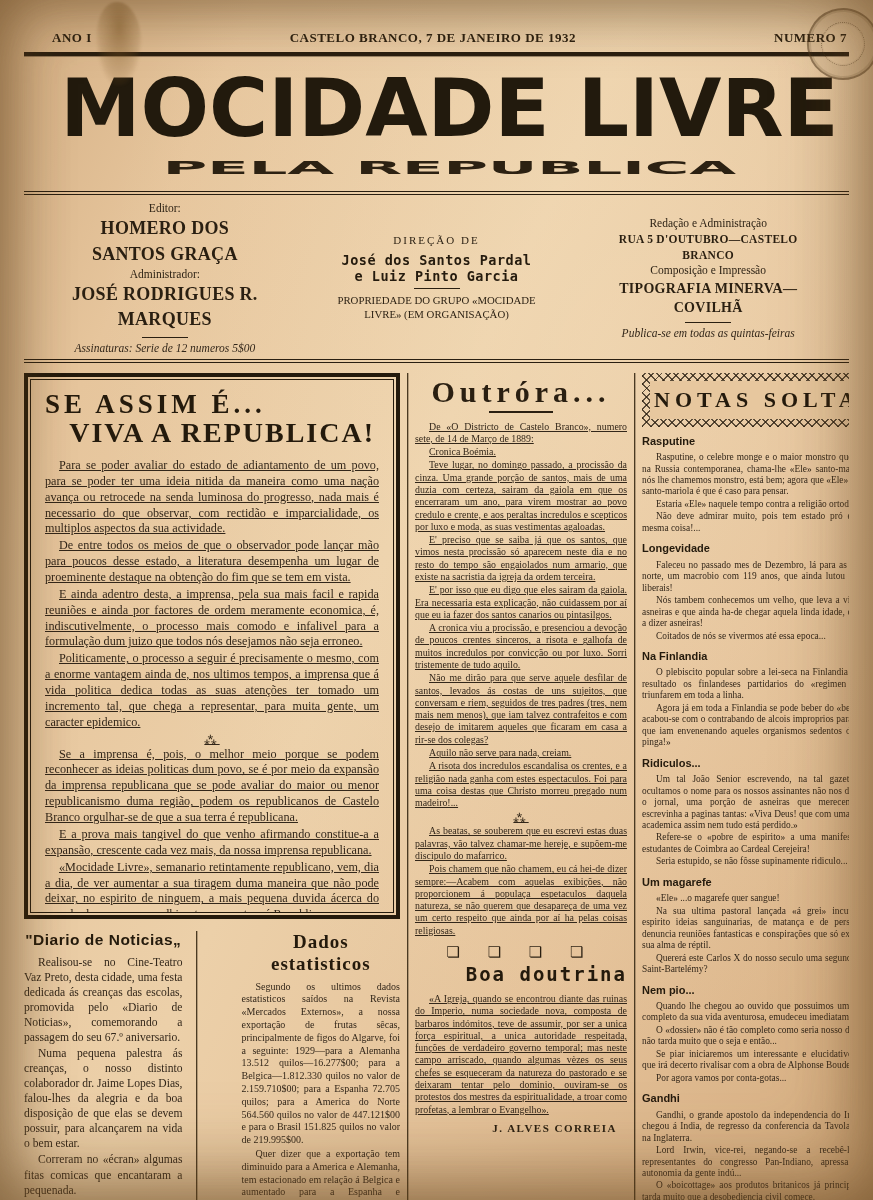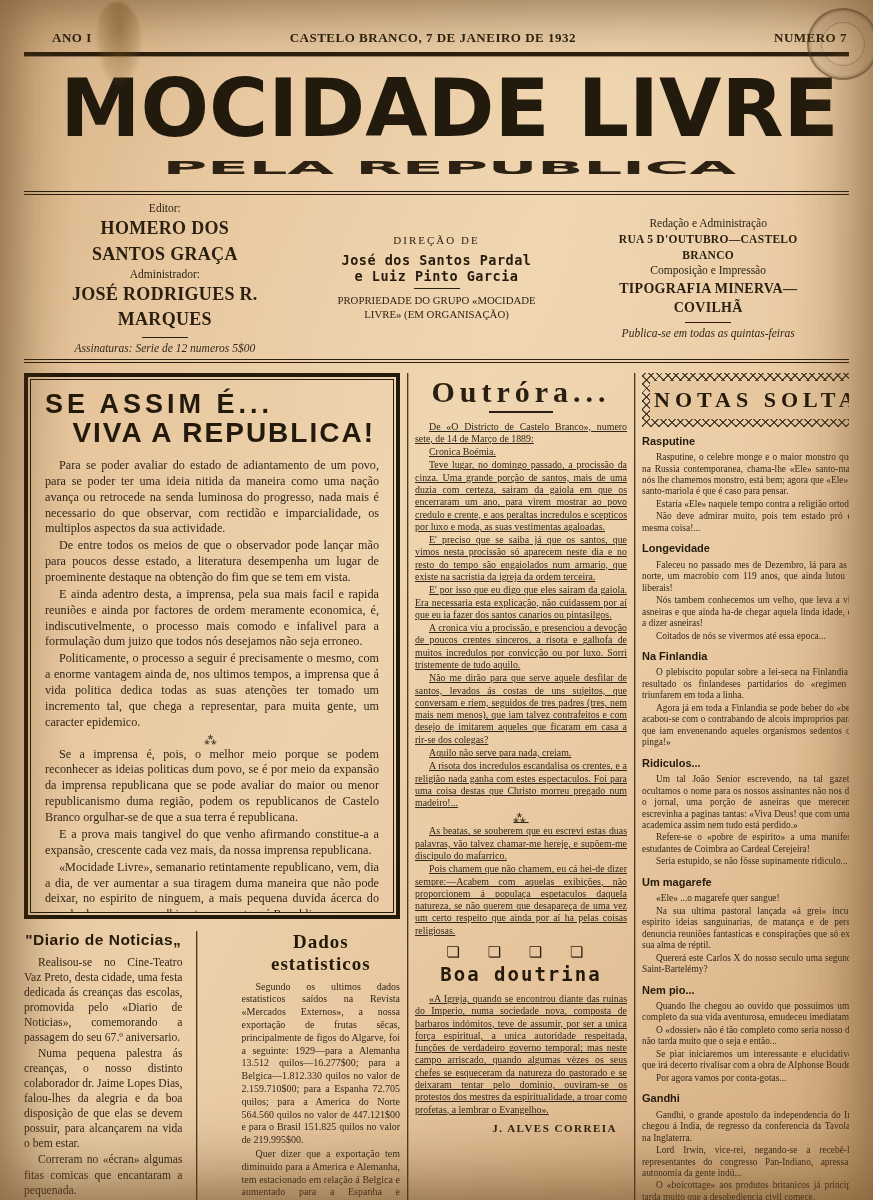--- a/index.html
+++ b/index.html
@@ -76,38 +76,38 @@
   .col-mid  { flex:0 0 212px; }
   .col-right{ flex:1 1 auto; }
 
   .para{ text-indent:14px; margin:0 0 1px 0; text-align:justify; }
   .sep-star{ text-align:center; font-size:11px; letter-spacing:3px; line-height:1.1; margin:2px 0; color:#2a1f11; }
   .orn{ text-align:center; font-size:15px; letter-spacing:12px; color:#2a1f11; margin:6px 0 2px 0; }
 
   
   .leadbox{ border:4px solid #241a0c; padding:2px; height:546px; overflow:hidden; }
   .leadbox-in{ border:1px solid #241a0c; height:100%; padding:10px 14px 6px 14px; overflow:hidden; }
-  .lead-title{ font-family:Liberation Sans, sans-serif; font-weight:bold; color:#241a0c; line-height:1.06; margin-bottom:10px; }
+  .lead-title{ font-family:Liberation Serif, serif; font-weight:bold; color:#241a0c; line-height:1.06; margin-bottom:10px; }
   .lead-title .l1{ font-size:27px; letter-spacing:4px; }
   .lead-title .l2{ font-size:28px; letter-spacing:2px; text-align:right; padding-right:4px; }
-  .lead-body{ font-size:12.2px; line-height:1.30; color:#33271a; }
+  .lead-body{ font-size:12.2px; line-height:1.30; color:#33271a;text-decoration:underline; }
 
   .subcols{ display:flex; margin-top:12px; height:308px; overflow:hidden; }
   .subcol{ flex:1 1 0; overflow:hidden; }
   .diario-title{ font-family:"Liberation Sans", sans-serif; font-weight:bold; font-size:15.5px; letter-spacing:.5px; text-align:center; margin-bottom:6px; color:#241a0c; }
   .diario-body{ font-size:11.6px; line-height:1.30; }
   .dados-title{ font-weight:bold; font-size:19px; letter-spacing:1px; text-align:center; margin-bottom:6px; color:#241a0c; }
   .dados-body{ font-size:10px; line-height:1.28; }
   .henr-title{ font-family:"Liberation Sans", sans-serif; font-weight:bold; font-size:11px; text-align:center; letter-spacing:.5px; margin:2px 0 6px 0; color:#241a0c;text-decoration:underline; }
 
   
   .outrora-title{ font-size:30px; letter-spacing:5px; text-align:center; color:#2a1f11; margin:2px 0 2px 0; }
   .title-rule{ width:64px; border:none; border-top:2px solid #2a1f11; margin:0 auto 8px auto; }
   .mid-body{ font-size:9.9px; line-height:1.24;text-decoration:underline; }
-  .boa-title{ font-family:"DejaVu Sans Mono", monospace; font-weight:bold; font-size:19px; letter-spacing:2px; text-align:center; margin:2px 0 8px 0; color:#241a0c; }
+  .boa-title{ font-family:"DejaVu Sans Mono", monospace; font-weight:bold; font-size:19px; letter-spacing:2px; text-align:right; margin:2px 0 8px 0; color:#241a0c; }
   .signature{ text-align:right; font-size:11px; letter-spacing:1.5px; font-weight:bold; margin-top:6px; padding-right:10px; color:#2a1f11; }
 
   
   .notasbox{ padding:8px; margin-bottom:8px;
     background-image:
       repeating-linear-gradient(45deg,  rgba(42,31,17,.75) 0 1.4px, rgba(0,0,0,0) 1.4px 6px),
       repeating-linear-gradient(-45deg, rgba(42,31,17,.75) 0 1.4px, rgba(0,0,0,0) 1.4px 6px);
   }
   .notasbox-in{ background:#e7c79e; padding:6px 4px; text-align:center; }
   .notas-title{ font-weight:bold; font-size:22px; letter-spacing:5px; color:#241a0c; white-space:nowrap; }

